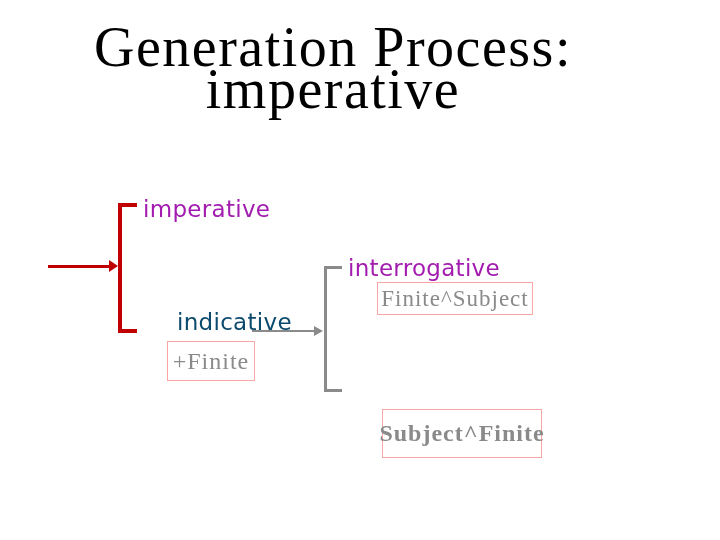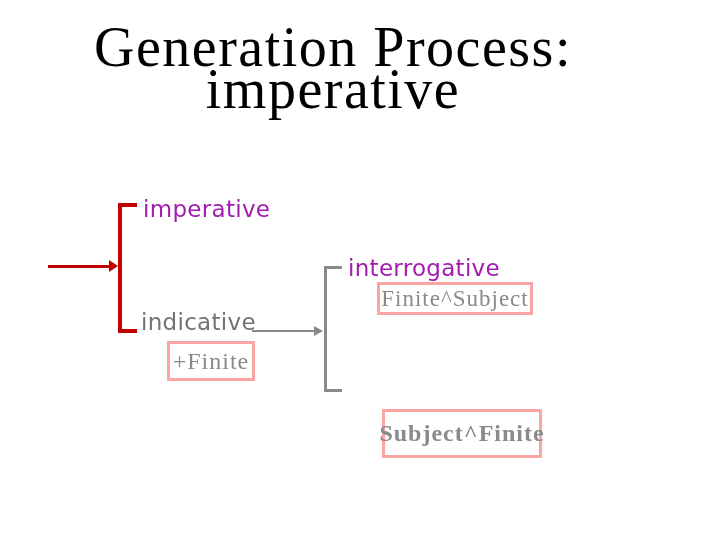--- a/index.html
+++ b/index.html
@@ -30,21 +30,21 @@
   
   .syslabel {
     position: absolute;
     font-family: "DejaVu Sans", sans-serif;
     font-size: 23px;
     letter-spacing: 0.3px;
     color: #a21caf;
     white-space: nowrap;
     line-height: 1;
   }
-  .syslabel.red { color: #737373; }
+  .syslabel.red { color: #0c4a6e; margin-left: 36px; }
 
   
   .bracket {
     position: absolute;
     border-style: solid;
     border-color: #c00000;
     border-width: 4px 0 4px 4px;
     width: 15px;
     height: 122px;
     background: transparent;
@@ -66,21 +66,21 @@
   }
   .arrow-head.gray {
     border-top: 5px solid transparent;
     border-bottom: 5px solid transparent;
     border-left: 9px solid #8a8a8a;
   }
 
   
   .feature-box {
     position: absolute;
-    border: 3px solid #fca5a5;
+    border: 1px solid #fca5a5;
     display: flex;
     align-items: center;
     justify-content: center;
     font-family: "Liberation Serif", serif;
     color: #8a8a8a;
     letter-spacing: 1px;
     white-space: nowrap;
     box-sizing: border-box;
   }
 </style>

